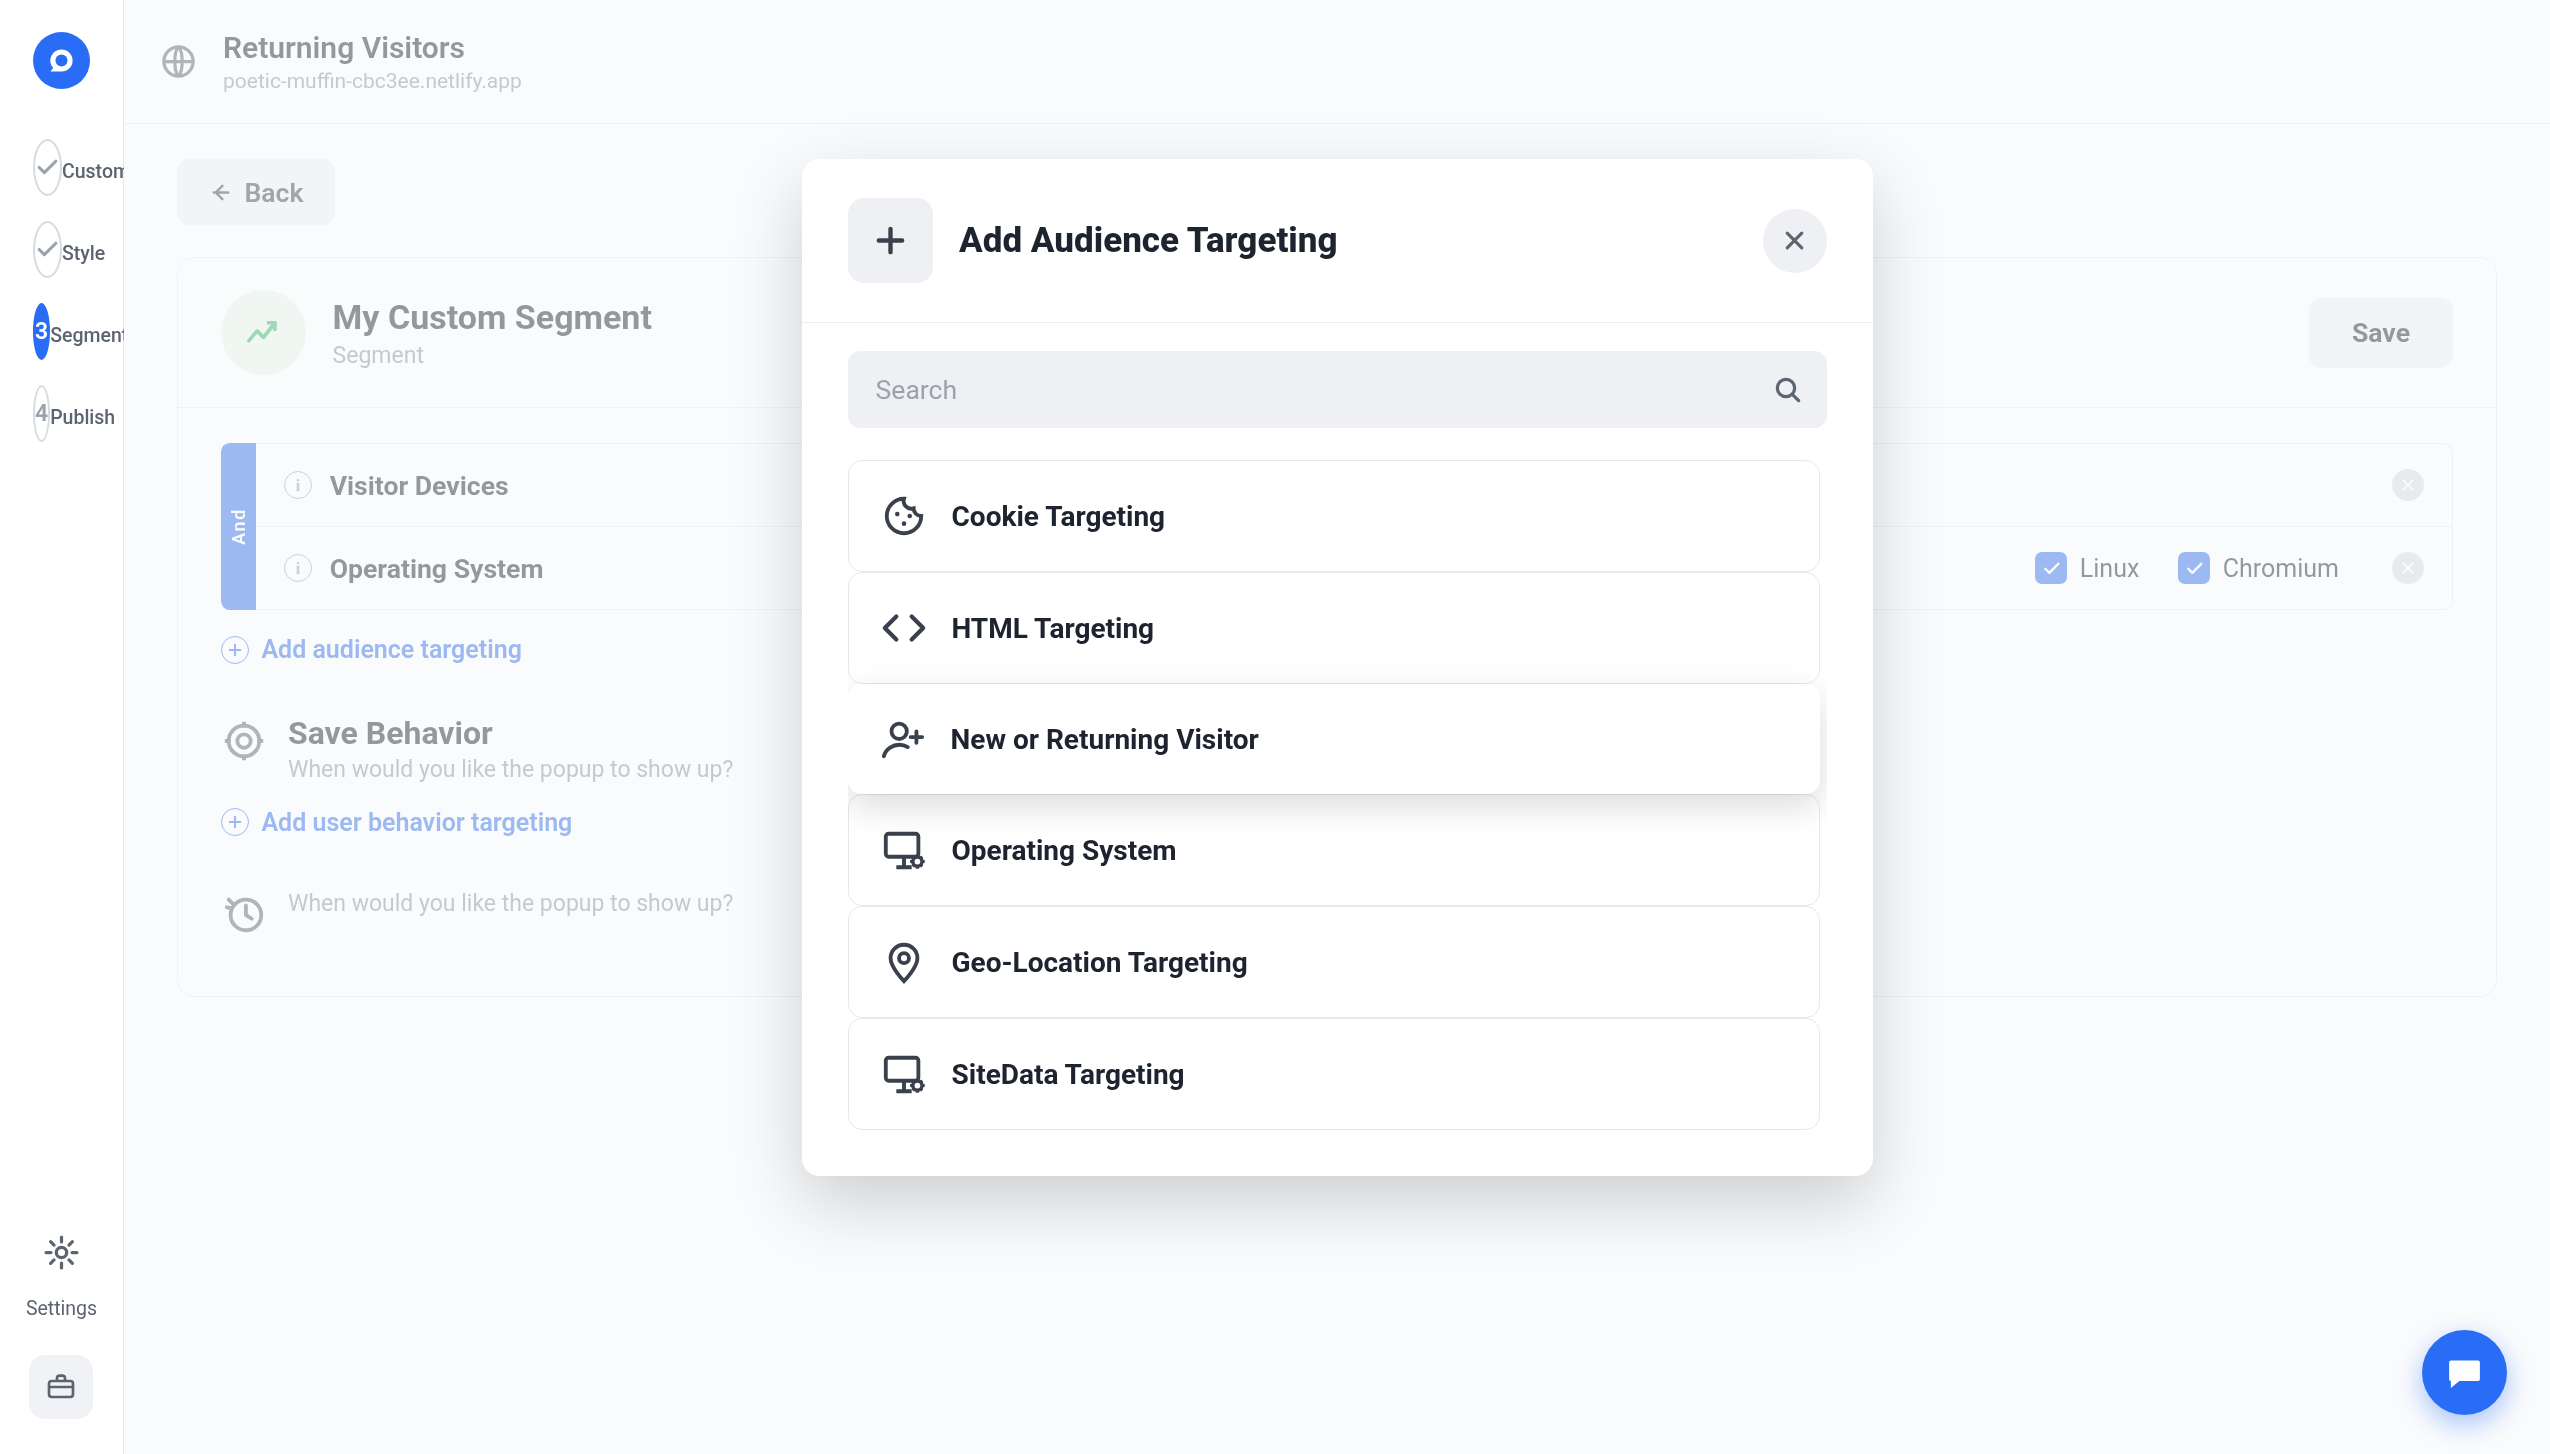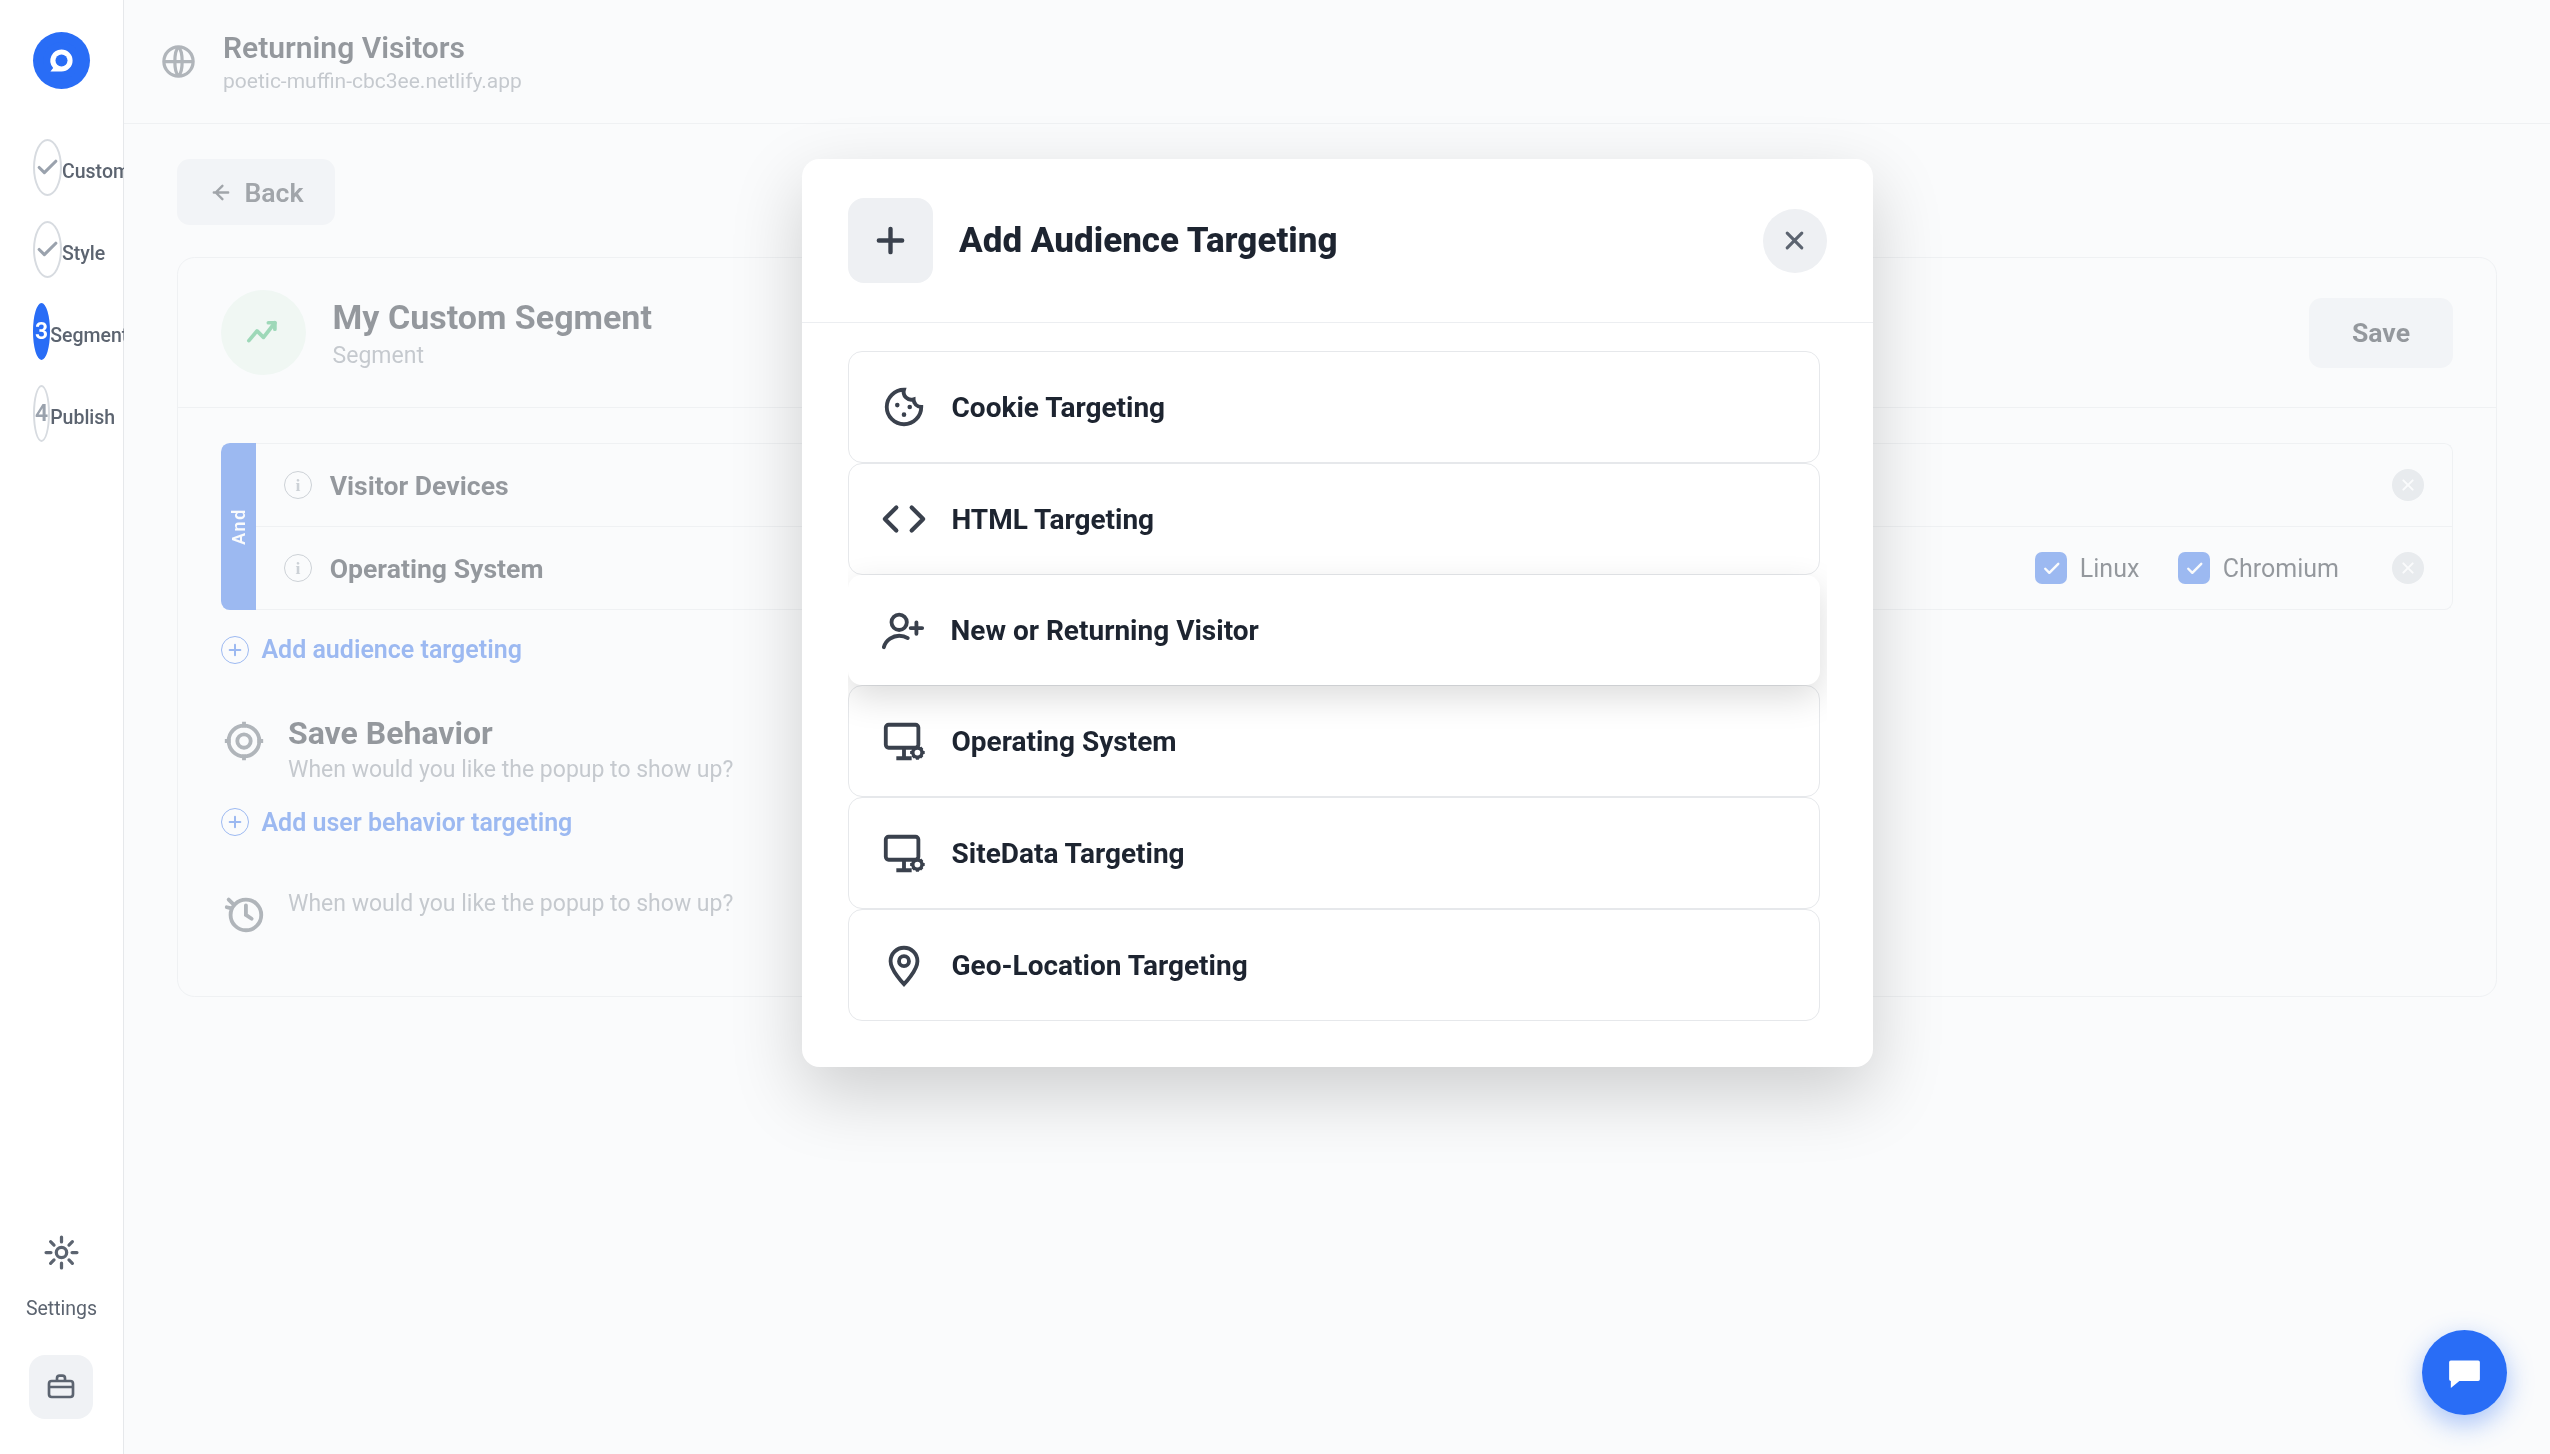--- a/index.html
+++ b/index.html
@@ -383,20 +383,26 @@
             </div>
           <div class="title">Add Audience Targeting</div>
           <div class="close-btn">
               <svg viewBox="0 0 28 28" width="25" height="25">
                 <use href="#i-x"></use>
               </svg>
             </div>
         </div>
 
         <div class="modal-body">
+          <div class="search-wrap">
+            <input type="text" placeholder="Search" style="">
+            <svg class="mag" viewBox="0 0 36 36" width="32" height="32">
+                <use href="#i-search"></use>
+              </svg>
+          </div>
 
           <div class="opt-list">
             <div class="opt-item">
               <span class="opt-icon">
                   <svg viewBox="0 0 52 52" width="46" height="46">
                     <use href="#i-cookie"></use>
                   </svg>
                 </span>
               <span class="opt-label">Cookie Targeting</span>
             </div>
@@ -420,32 +426,32 @@
               <span class="opt-icon">
                   <svg viewBox="0 0 52 52" width="46" height="46">
                     <use href="#i-desktop-cog"></use>
                   </svg>
                 </span>
               <span class="opt-label">Operating System</span>
             </div>
             <div class="opt-item">
               <span class="opt-icon">
                   <svg viewBox="0 0 52 52" width="46" height="46">
+                    <use href="#i-pin"></use>
+                  </svg>
+                </span>
+              <span class="opt-label">Geo-Location Targeting</span>
+            </div>
+            <div class="opt-item">
+              <span class="opt-icon">
+                  <svg viewBox="0 0 52 52" width="46" height="46">
                     <use href="#i-desktop-cog"></use>
                   </svg>
                 </span>
               <span class="opt-label">SiteData Targeting</span>
-            </div>
-            <div class="opt-item">
-              <span class="opt-icon">
-                  <svg viewBox="0 0 52 52" width="46" height="46">
-                    <use href="#i-pin"></use>
-                  </svg>
-                </span>
-              <span class="opt-label">Geo-Location Targeting</span>
             </div>
           </div>
         </div>
 
       </div>
     </div>
 
     <div class="chat-fab">
       <svg viewBox="0 0 46 46" width="41" height="41">
           <use href="#i-chat"></use>

